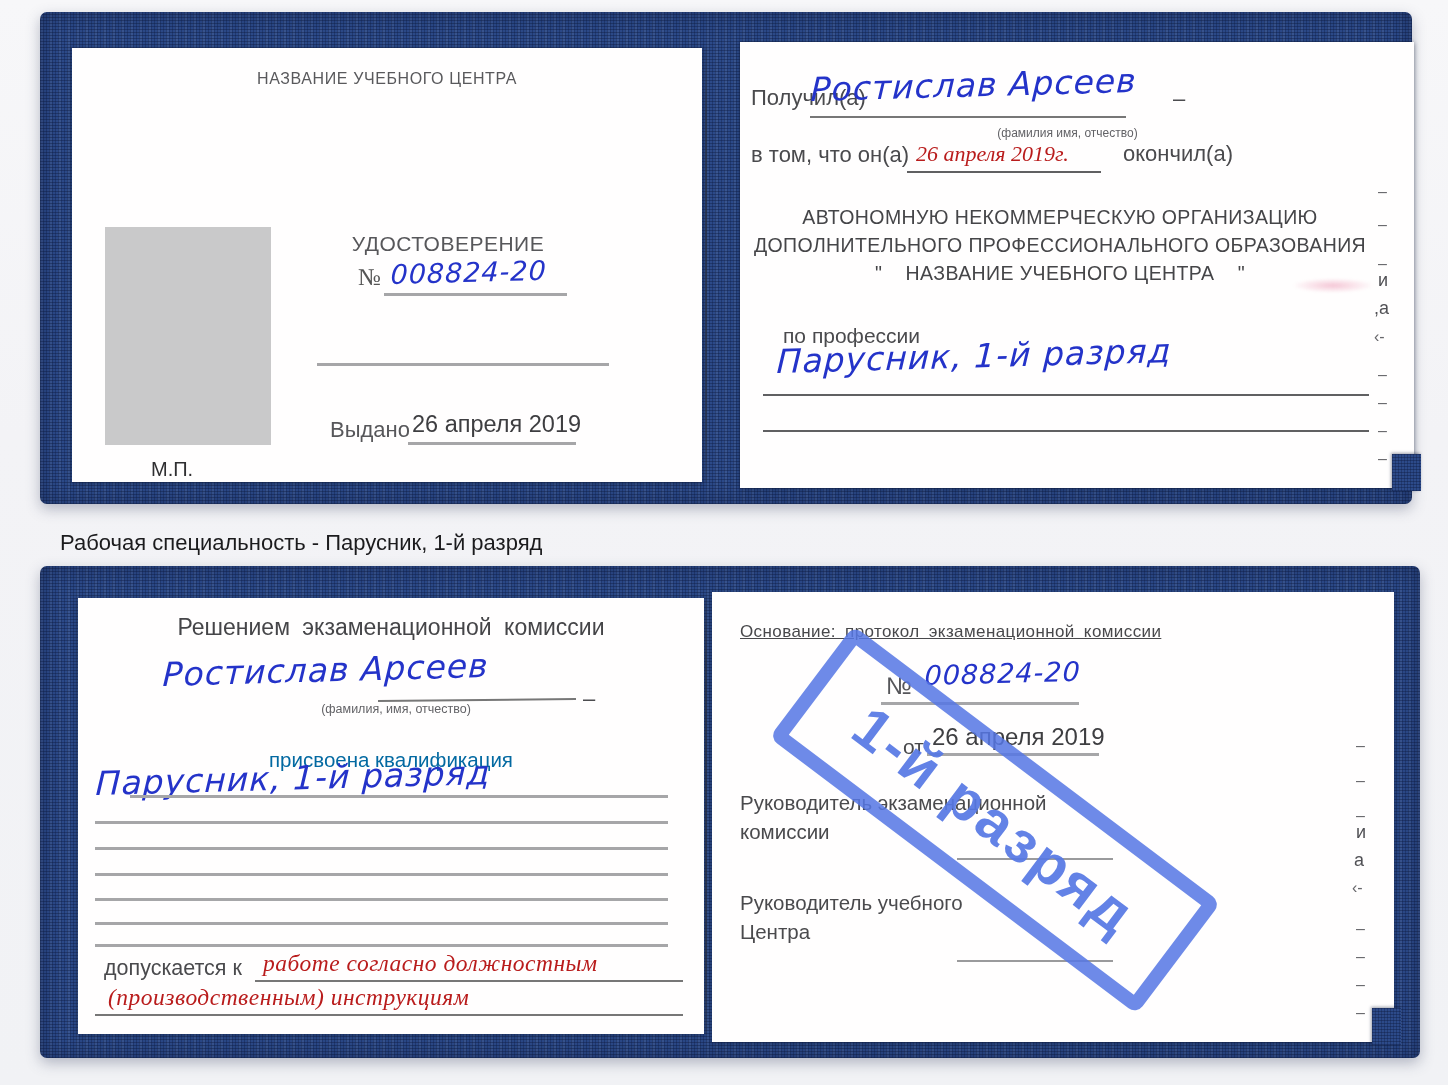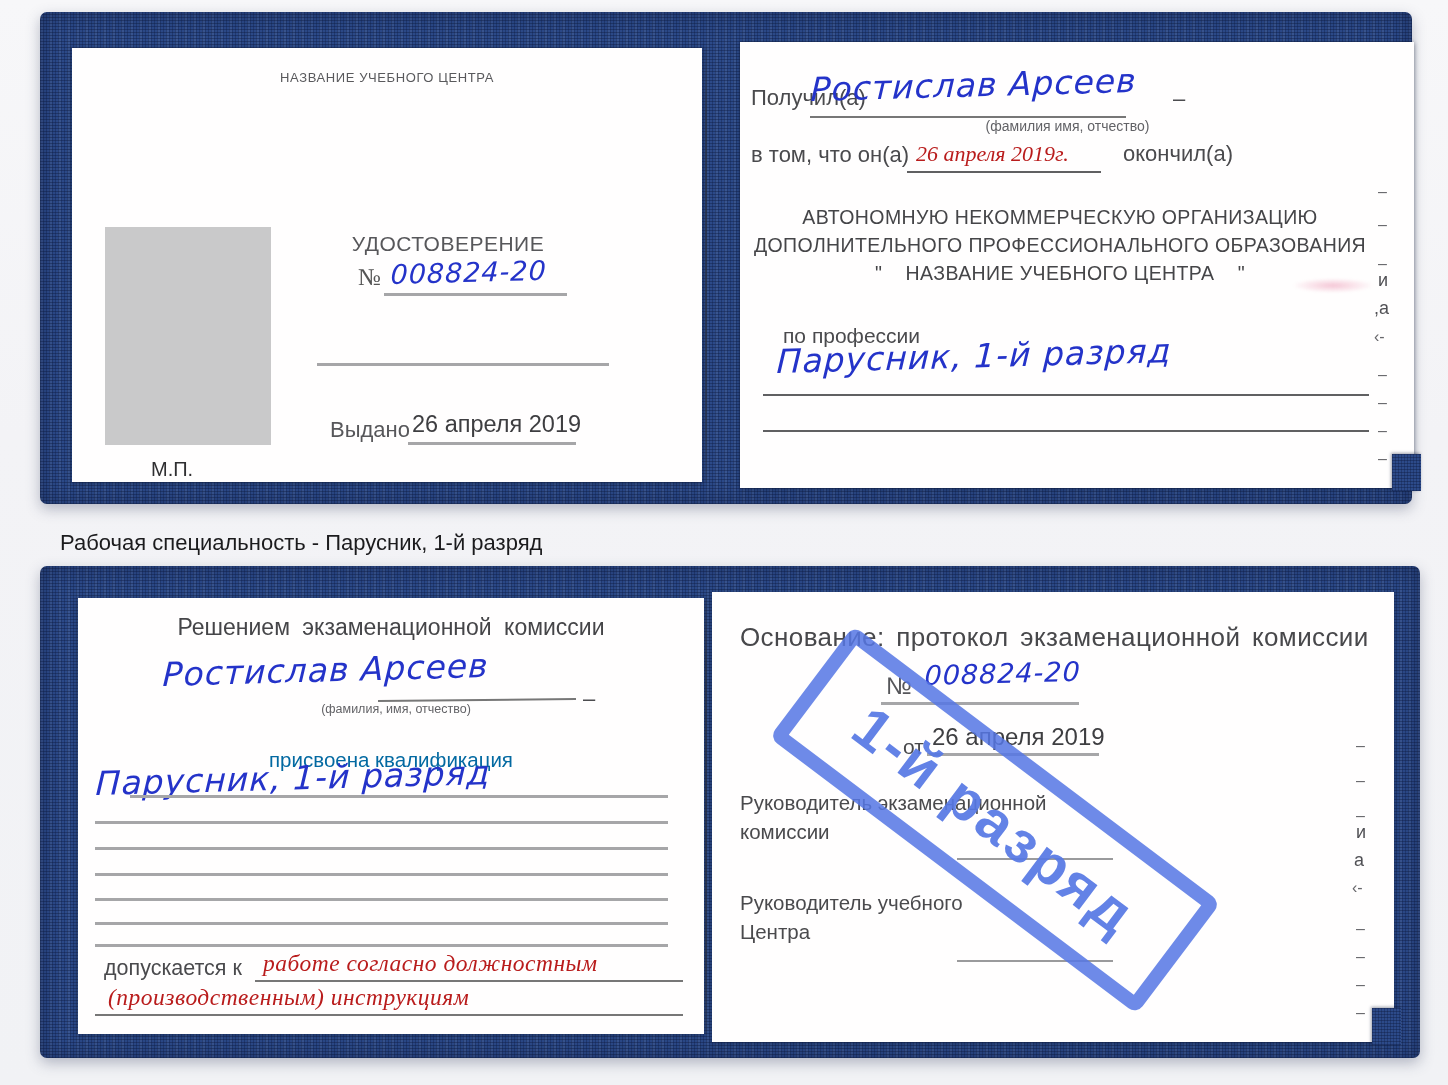--- a/index.html
+++ b/index.html
@@ -52,21 +52,21 @@
   }
   .smudge{position:absolute;background:radial-gradient(ellipse at center, rgba(228,110,150,.38), rgba(228,110,150,0) 70%);filter:blur(1px);}
   .caption{position:absolute;color:#1b1b1d;font-size:22px;white-space:nowrap;}
 </style>
 </head>
 <body>
 
 <div class="cover" style="left:40px;top:12px;width:1372px;height:492px;">
 
   <div class="sheet" style="left:32px;top:36px;width:630px;height:434px;">
-    <div class="txt center" style="left:0;top:22px;width:100%;font-size:13px;letter-spacing:.6px;color:#59595c;">НАЗВАНИЕ УЧЕБНОГО ЦЕНТРА</div>
+    <div class="txt center" style="left:0;top:22px;width:100%;font-size:16px;letter-spacing:.6px;color:#59595c;">НАЗВАНИЕ УЧЕБНОГО ЦЕНТРА</div>
 
     <div class="photo" style="left:33px;top:179px;width:166px;height:218px;"></div>
 
     <div class="txt center" style="left:226px;top:184px;width:300px;font-size:21px;color:#57575a;letter-spacing:.5px;">УДОСТОВЕРЕНИЕ</div>
 
     <span class="txt" style="left:286px;top:216px;font-family:'Liberation Serif',serif;font-size:24px;color:#555;">№</span>
     <span class="hw" style="left:318px;top:211px;font-size:27px;">008824-20</span>
     <div class="rule thick" style="left:312px;top:245px;width:183px;"></div>
 
     <div class="rule thick" style="left:245px;top:315px;width:292px;"></div>
@@ -78,21 +78,21 @@
     <span class="txt" style="left:79px;top:410px;font-size:20px;color:#2f2f31;">М.П.</span>
   </div>
 
   <div class="fold" style="left:665px;top:36px;height:434px;"></div>
 
   <div class="sheet" style="left:672px;top:30px;width:674px;height:446px;margin-left:28px;">
     <span class="txt" style="left:11px;top:43px;font-size:22px;">Получил(а)</span>
     <span class="hw" style="left:70px;top:28px;font-size:33px;">Ростислав Арсеев</span>
     <div class="rule" style="left:70px;top:74px;width:316px;border-top-color:#777;"></div>
     <span class="txt" style="left:433px;top:44px;font-size:22px;color:#4c4c4f;">–</span>
-    <div class="txt center" style="left:240px;top:76px;width:175px;font-size:14px;color:#626266;">(фамилия имя, отчество)</div>
+    <div class="txt center" style="left:240px;top:84px;width:175px;font-size:12px;color:#626266;">(фамилия имя, отчество)</div>
 
     <span class="txt" style="left:11px;top:100px;font-size:22px;">в том, что он(а)</span>
     <span class="ser" style="left:176px;top:99px;font-size:22px;">26 апреля 2019г.</span>
     <div class="rule dark" style="left:167px;top:129px;width:194px;"></div>
     <span class="txt" style="left:383px;top:99px;font-size:22px;">окончил(а)</span>
 
     <div class="txt center" style="left:-17px;top:164px;width:100%;font-size:19.5px;letter-spacing:.4px;color:#454548;">АВТОНОМНУЮ НЕКОММЕРЧЕСКУЮ ОРГАНИЗАЦИЮ</div>
     <div class="txt center" style="left:-17px;top:192px;width:100%;font-size:19.5px;letter-spacing:.4px;color:#454548;">ДОПОЛНИТЕЛЬНОГО ПРОФЕССИОНАЛЬНОГО ОБРАЗОВАНИЯ</div>
     <div class="txt center" style="left:-17px;top:220px;width:100%;font-size:19.5px;letter-spacing:.4px;color:#454548;white-space:pre;">"    НАЗВАНИЕ УЧЕБНОГО ЦЕНТРА    "</div>
 
@@ -145,21 +145,21 @@
     <span class="txt" style="left:26px;top:358px;font-size:21.5px;">допускается к</span>
     <span class="ser" style="left:185px;top:352px;font-size:23.5px;letter-spacing:.5px;">работе согласно должностным</span>
     <div class="rule" style="left:177px;top:382px;width:428px;border-top-color:#777;"></div>
     <span class="ser" style="left:30px;top:386px;font-size:23.5px;letter-spacing:.5px;">(производственным) инструкциям</span>
     <div class="rule" style="left:17px;top:416px;width:588px;border-top-color:#777;"></div>
   </div>
 
   <div class="fold" style="left:665px;top:32px;height:436px;"></div>
 
   <div class="sheet" style="left:672px;top:26px;width:682px;height:450px;">
-    <div class="txt" style="left:28px;top:30px;font-size:26px;word-spacing:4px;letter-spacing:.4px;color:#48484b;">Основание:  протокол  экзаменационной  комиссии</div>
+    <div class="txt" style="left:28px;top:30px;font-size:17px;word-spacing:4px;letter-spacing:.4px;color:#48484b;text-decoration:underline;">Основание:  протокол  экзаменационной  комиссии</div>
 
     <span class="txt" style="left:174px;top:80px;font-size:24px;color:#56565a;">№</span>
     <span class="hw" style="left:212px;top:68px;font-size:27px;">008824-20</span>
     <div class="rule thick" style="left:169px;top:110px;width:198px;"></div>
 
     <span class="txt" style="left:191px;top:143px;font-size:21px;color:#48484b;">от</span>
     <span class="txt" style="left:220px;top:131px;font-size:24px;color:#3e3e41;">26 апреля 2019</span>
     <div class="rule thick" style="left:215px;top:161px;width:172px;"></div>
 
     <div class="txt" style="left:28px;top:196px;font-size:20.5px;line-height:29px;white-space:normal;width:340px;">

